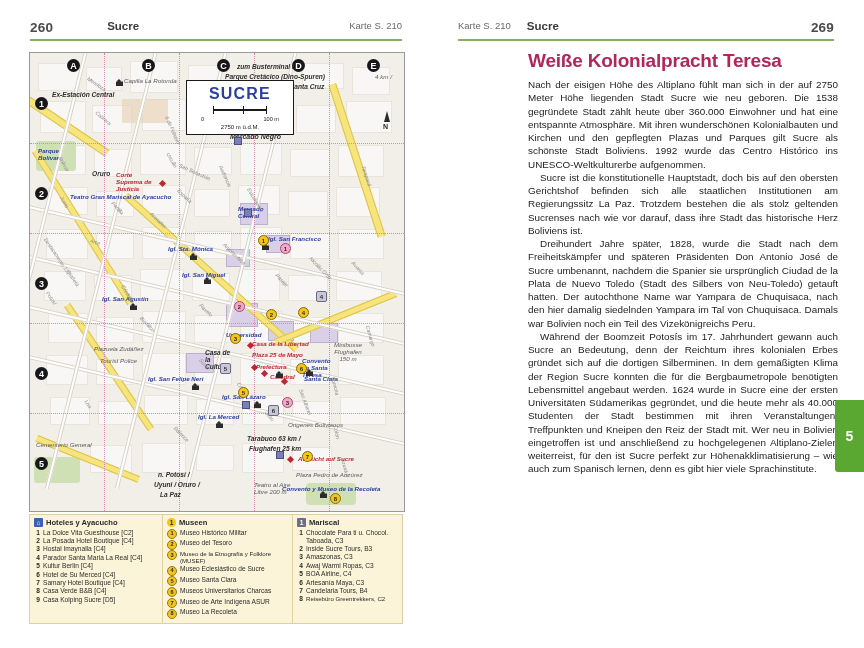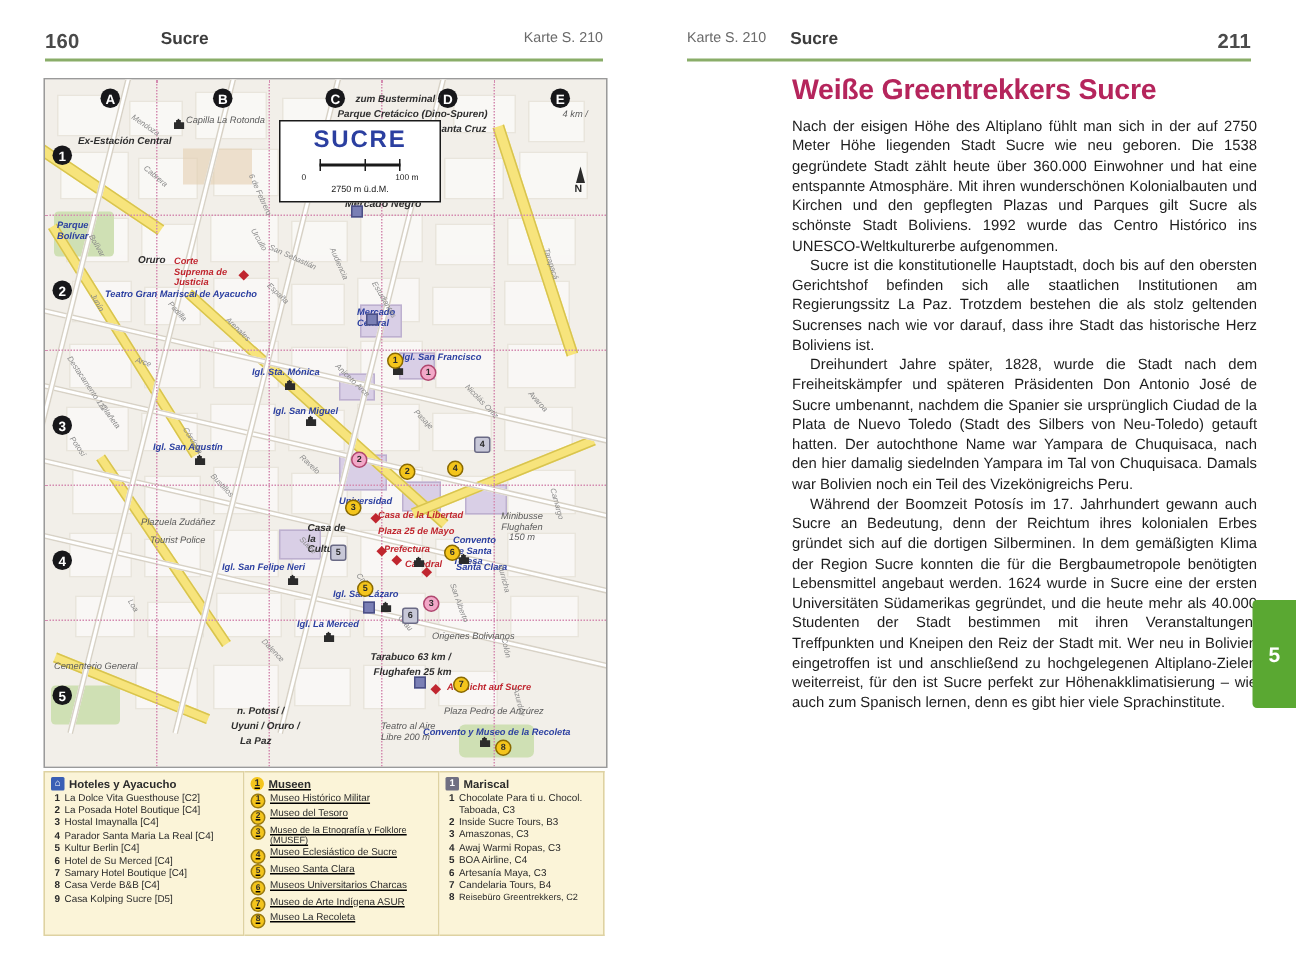--- a/index.html
+++ b/index.html
@@ -80,21 +80,21 @@
   
   .compass{position:absolute;right:10px;top:58px;width:14px;height:26px;}
   .compass .needle{position:absolute;left:4px;top:0;width:0;height:0;
     border-left:3px solid transparent;border-right:3px solid transparent;border-bottom:11px solid #2b2b2b;}
   .compass .nlbl{position:absolute;left:3px;top:12px;font-size:7px;font-weight:bold;color:#2b2b2b;}
 
   
   .legends{position:absolute;left:29px;top:514px;width:374px;height:110px;display:flex;gap:0;}
   .legbox{background:#fbf4d8;border:.8px solid #ded2a2;box-sizing:border-box;padding:3px 4px 4px 4px;}
   .legbox.b1{width:134px;}
-  .legbox.b2{width:130px;border-left:none;text-decoration:underline;}
+  .legbox.b2{width:130px;border-left:none;}
   .legbox.b3{width:110px;border-left:none;}
   .leghead{display:flex;align-items:center;gap:3px;margin-bottom:1.5px;}
   .leghead .badge{width:9px;height:9px;background:#3a5fb5;color:#fff;font-size:6.5px;font-weight:bold;
      display:flex;align-items:center;justify-content:center;border-radius:1px;}
   .leghead .badge.yellow{background:#f4c51c;color:#2b2b2b;border-radius:50%;}
   .leghead .badge.grey{background:#6f6f82;}
   .leghead .htxt{font-size:7.6px;font-weight:bold;color:#2b2b2b;}
   .legrow{display:flex;gap:3px;align-items:flex-start;line-height:1.22;margin-top:.4px;}
   .legrow .n{font-size:6.6px;font-weight:bold;color:#2b2b2b;min-width:6px;text-align:right;flex:0 0 auto;}
   .legrow .n.circ{background:#f4c51c;border:.6px solid #9a7a10;border-radius:50%;width:8px;height:8px;
@@ -115,21 +115,21 @@
   .gutter{position:absolute;left:431px;top:0;width:2px;height:648px;background:#ffffff;}
 </style>
 </head>
 <body>
 
 <div class="spread">
 
   <div class="page page-left">
 
     <div class="runhead runhead-left">
-      <span class="rh-folio">160</span>
+      <span class="rh-folio">260</span>
       <span class="rh-place" style="margin-left:54px;">Sucre</span>
       <span class="rh-map" style="margin-left:auto;">Karte S. 210</span>
     </div>
     <div class="rule rule-left"></div>
 
     <div class="mapbox">
       <div class="map-bg"></div>
 
       <div class="blocks">
         <div class="blk" style="left:8px;top:10px;width:40px;height:26px;"></div>
@@ -511,25 +511,25 @@
       </div>
 
     </div>
   </div>
 
   <div class="page page-right">
 
     <div class="runhead runhead-right">
       <span class="rh-map">Karte S. 210</span>
       <span class="rh-place" style="margin-left:16px;">Sucre</span>
-      <span class="rh-folio" style="margin-left:auto;">211</span>
+      <span class="rh-folio" style="margin-left:auto;">269</span>
     </div>
     <div class="rule rule-right"></div>
 
-    <div class="art-title">Weiße Greentrekkers Sucre</div>
+    <div class="art-title">Weiße Kolonialpracht Teresa</div>
 
     <div class="body">
       <p>Nach der eisigen Höhe des Altiplano fühlt man sich in der auf 2750 Meter Höhe liegenden Stadt Sucre wie neu geboren. Die 1538 gegründete Stadt zählt heute über 360.000 Einwohner und hat eine entspannte Atmosphäre. Mit ihren wunderschönen Kolonialbauten und Kirchen und den gepflegten Plazas und Parques gilt Sucre als schönste Stadt Boliviens. 1992 wurde das Centro Histórico ins UNESCO-Weltkulturerbe aufgenommen.</p>
       <p>Sucre ist die konstitutionelle Hauptstadt, doch bis auf den obersten Gerichtshof befinden sich alle staatlichen Institutionen am Regierungssitz La Paz. Trotzdem bestehen die als stolz geltenden Sucrenses nach wie vor darauf, dass ihre Stadt das historische Herz Boliviens ist.</p>
       <p>Dreihundert Jahre später, 1828, wurde die Stadt nach dem Freiheitskämpfer und späteren Präsidenten Don Antonio José de Sucre umbenannt, nachdem die Spanier sie ursprünglich Ciudad de la Plata de Nuevo Toledo (Stadt des Silbers von Neu-Toledo) getauft hatten. Der autochthone Name war Yampara de Chuquisaca, nach den hier damalig siedelnden Yampara im Tal von Chuquisaca. Damals war Bolivien noch ein Teil des Vizekönigreichs Peru.</p>
       <p>Während der Boomzeit Potosís im 17. Jahrhundert gewann auch Sucre an Bedeutung, denn der Reichtum ihres kolonialen Erbes gründet sich auf die dortigen Silberminen. In dem gemäßigten Klima der Region Sucre konnten die für die Bergbaumetropole benötigten Lebensmittel angebaut werden. 1624 wurde in Sucre eine der ersten Universitäten Südamerikas gegründet, und die heute mehr als 40.000 Studenten der Stadt bestimmen mit ihren Veranstaltungen, Treffpunkten und Kneipen den Reiz der Stadt mit. Wer neu in Bolivien eingetroffen ist und anschließend zu hochgelegenen Altiplano-Zielen weiterreist, für den ist Sucre perfekt zur Höhenakklimatisierung – wie auch zum Spanisch lernen, denn es gibt hier viele Sprachinstitute.</p>
     </div>
 
     <div class="chaptab">
       <span>5</span>

